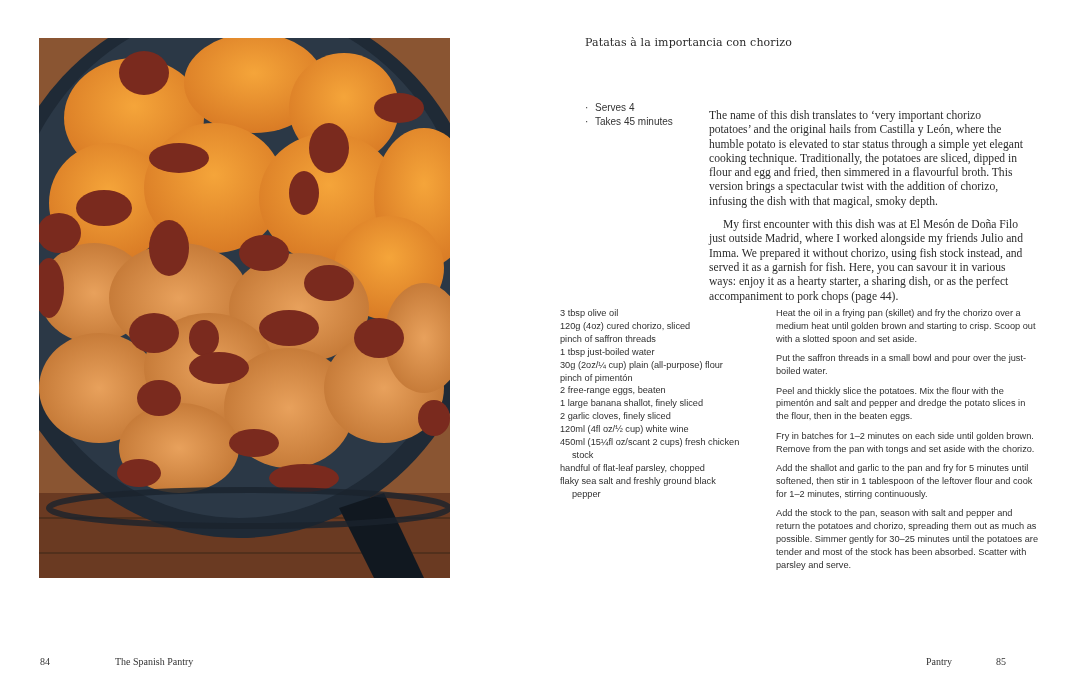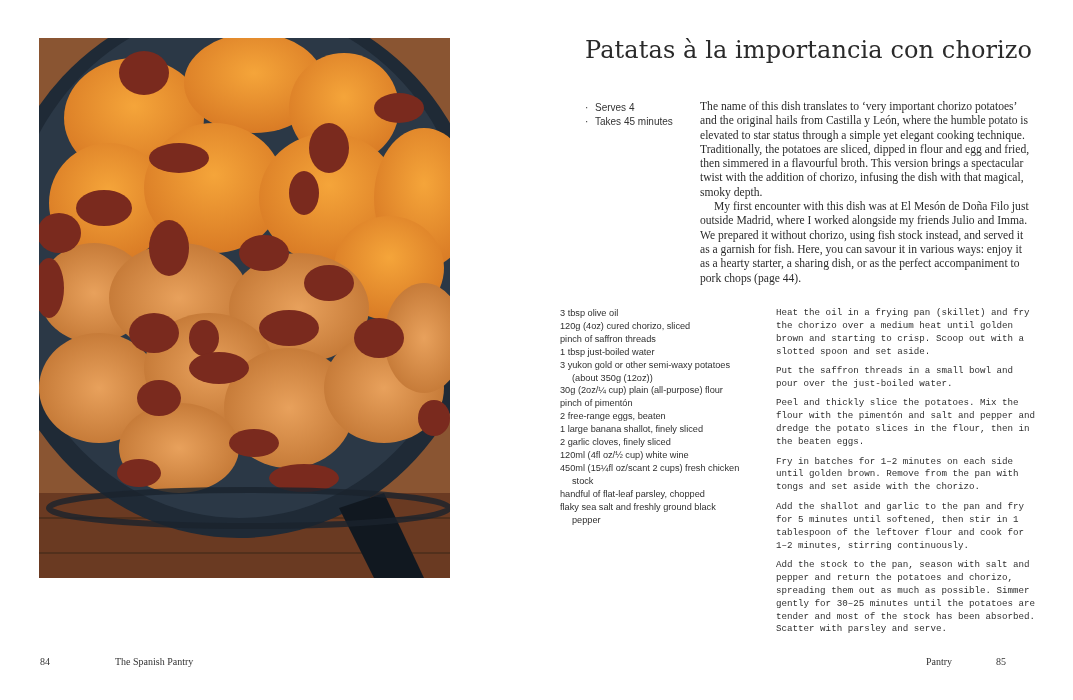--- a/index.html
+++ b/index.html
@@ -8,45 +8,45 @@
       overflow: hidden; color: #2b2b2b;
     }
     .spread { position: absolute; inset: 0; }
     .photo {
       position: absolute; left: 39px; top: 38px; width: 411px; height: 540px;
       overflow: hidden; background: #6b3f22;
     }
     .photo svg { display: block; width: 100%; height: 100%; }
     .title {
       position: absolute; left: 585px; top: 36px;
-      font-family: "DejaVu Serif", serif; font-size: 24px; color: #2a2a2a;
+      font-family: "DejaVu Serif", serif; font-size: 11px; color: #2a2a2a;
       letter-spacing: 0.1px; margin: 0; font-weight: normal;
     }
     .meta {
       position: absolute; left: 585px; top: 101px; margin: 0; padding: 0; list-style: none;
       font-family: "Liberation Sans", sans-serif; font-size: 10px; color: #333;
       line-height: 14px;
     }
     .meta li::before { content: "·"; display: inline-block; width: 10px; }
     .intro {
       position: absolute; left: 700px; top: 100px; width: 334px;
       font-family: "Liberation Serif", serif; font-size: 11.6px; line-height: 14.3px;
       color: #2b2b2b;
     }
-    .intro p { margin: 0; }
+    .intro p { margin: 9px; }
     .intro p + p { text-indent: 14px; }
     .ingredients {
       position: absolute; left: 560px; top: 307px; width: 180px; margin: 0; padding: 0;
       list-style: none; font-family: "Liberation Sans", sans-serif; font-size: 9.2px;
       line-height: 12.9px; color: #2f2f2f;
     }
     .ingredients li { padding-left: 12px; text-indent: -12px; }
     .method {
       position: absolute; left: 776px; top: 307px; width: 262px;
-      font-family: Liberation Mono, monospace; font-size: 9.2px; line-height: 12.9px;
+      font-family: Liberation Sans, sans-serif; font-size: 9.2px; line-height: 12.9px;
       color: #2f2f2f;
     }
     .method p { margin: 0 0 6.5px 0; }
     .footer {
       position: absolute; top: 656px; font-family: "Liberation Serif", serif;
       font-size: 10px; color: #333;
     }
   </style>
 </head>
 <body>
@@ -139,21 +139,20 @@
   <div class="intro">
     <p>The name of this dish translates to ‘very important chorizo potatoes’ and the original hails from Castilla y León, where the humble potato is elevated to star status through a simple yet elegant cooking technique. Traditionally, the potatoes are sliced, dipped in flour and egg and fried, then simmered in a flavourful broth. This version brings a spectacular twist with the addition of chorizo, infusing the dish with that magical, smoky depth.</p>
     <p>My first encounter with this dish was at El Mesón de Doña Filo just outside Madrid, where I worked alongside my friends Julio and Imma. We prepared it without chorizo, using fish stock instead, and served it as a garnish for fish. Here, you can savour it in various ways: enjoy it as a hearty starter, a sharing dish, or as the perfect accompaniment to pork chops (page 44).</p>
   </div>
 
   <ul class="ingredients">
     <li>3 tbsp olive oil</li>
     <li>120g (4oz) cured chorizo, sliced</li>
     <li>pinch of saffron threads</li>
     <li>1 tbsp just-boiled water</li>
-    <li>3 yukon gold or other semi-waxy potatoes (about 350g (12oz))</li>
     <li>30g (2oz/¼ cup) plain (all-purpose) flour</li>
     <li>pinch of pimentón</li>
     <li>2 free-range eggs, beaten</li>
     <li>1 large banana shallot, finely sliced</li>
     <li>2 garlic cloves, finely sliced</li>
     <li>120ml (4fl oz/½ cup) white wine</li>
     <li>450ml (15¼fl oz/scant 2 cups) fresh chicken stock</li>
     <li>handful of flat-leaf parsley, chopped</li>
     <li>flaky sea salt and freshly ground black pepper</li>
   </ul>

